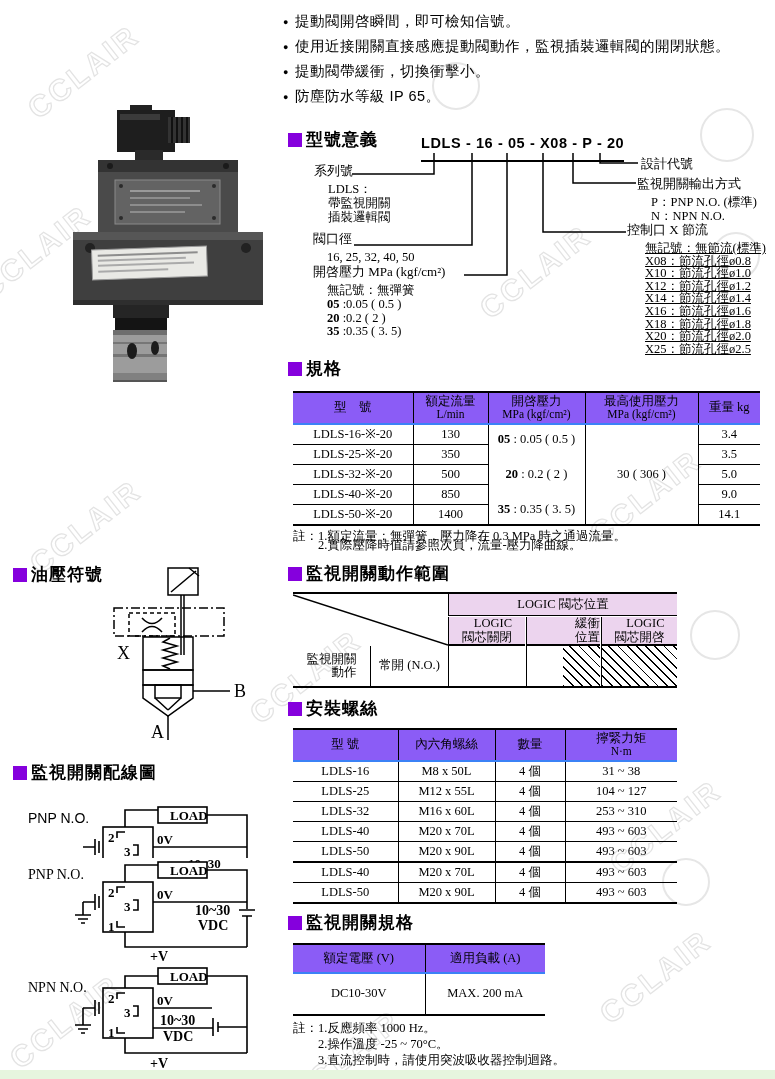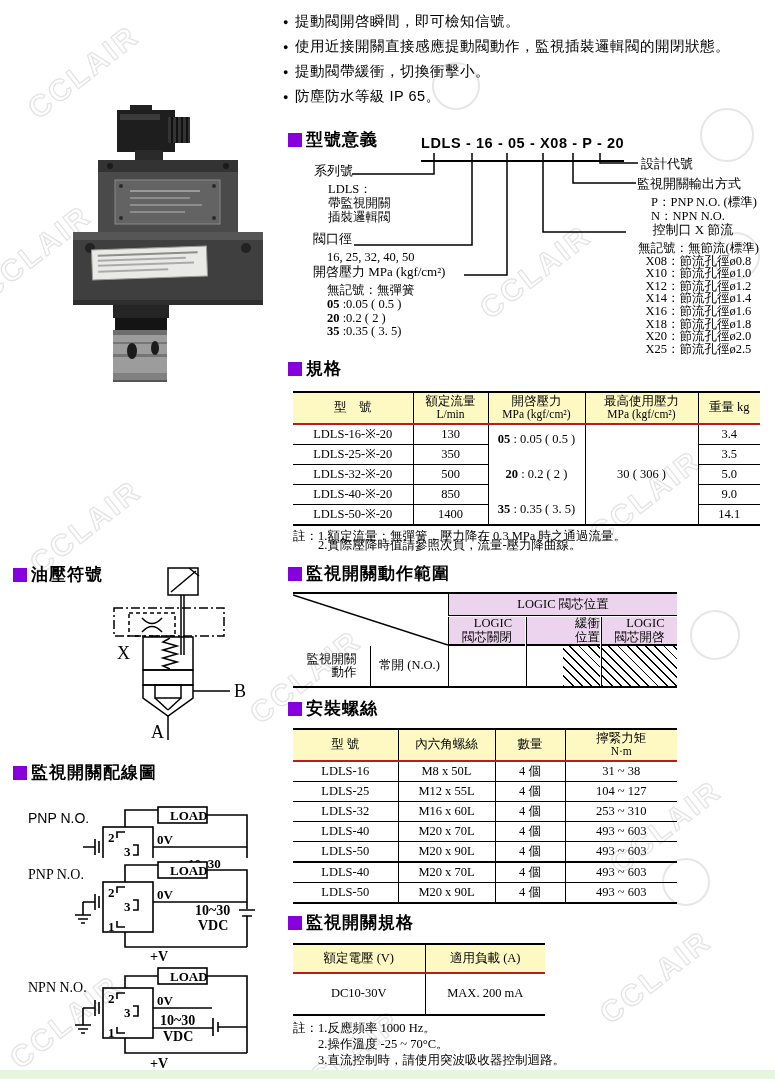--- a/index.html
+++ b/index.html
@@ -23,21 +23,21 @@
   .mm-code{position:absolute;left:421px;top:135px;font:bold 14.5px "Liberation Sans",sans-serif;
            letter-spacing:.6px;border-bottom:2.5px solid #000;padding-bottom:9px;white-space:nowrap;}
   .mm-t{font-size:13px;white-space:nowrap;}
   .mm-lines{font-size:12.5px;line-height:13.8px;margin:3px 0 0 14px;white-space:nowrap;}
   .mm-lines b{font-weight:bold;}
   
   table.dt{border-collapse:collapse;table-layout:fixed;font-family:"Liberation Serif",serif;
            font-size:12.5px;border-top:2px solid #000;border-bottom:2px solid #000;}
   table.dt th,table.dt td{border-left:1.4px solid #000;text-align:center;padding:0;line-height:13.5px;}
   table.dt th:first-child,table.dt td:first-child{border-left:none;}
-  table.dt th{background:#fef9c3;font-weight:normal;height:30px;border-bottom:2px solid #b91c1c;}
+  table.dt th{background:#8b5cf6;font-weight:normal;height:30px;border-bottom:2px solid #3b82f6;}
   table.dt td{height:19px;border-bottom:1px solid #000;}
   table.dt tr:last-child td{border-bottom:none;}
   .unit{font-size:11.5px;}
   .press-cell{display:flex;flex-direction:column;justify-content:space-between;height:84px;padding:5px 0;}
   
   .ar{position:absolute;left:293px;top:592px;width:384px;height:92px;border-top:2px solid #000;
       border-bottom:2px solid #000;font-family:"Liberation Serif",serif;font-size:12.5px;}
   .ar-cell{position:absolute;display:flex;align-items:center;justify-content:center;text-align:right;
            line-height:13.5px;box-sizing:border-box;}
   .hdrbg{background:#ecd4ee;}
@@ -171,23 +171,23 @@
   <div class="abs serif mm-t" style="left:641px;top:155px;">設計代號</div>
 
   <div class="abs serif" style="left:637px;top:175px;">
     <div class="mm-t">監視開關輸出方式</div>
     <div class="mm-lines">
       <div>P：PNP N.O. (標準)</div>
       <div>N：NPN N.O.</div>
     </div>
   </div>
 
-  <div class="abs serif" style="left:627px;top:221px;text-align:center;">
+  <div class="abs serif" style="left:627px;top:221px;">
     <div class="mm-t">控制口 X 節流</div>
-    <div class="mm-lines" style="line-height:12.6px;margin-left:11px;">
+    <div class="mm-lines" style="line-height:12.6px;margin-left:18px;text-decoration:underline;">
       <div>無記號：無節流(標準)</div>
       <div>X08：節流孔徑ø0.8</div>
       <div>X10：節流孔徑ø1.0</div>
       <div>X12：節流孔徑ø1.2</div>
       <div>X14：節流孔徑ø1.4</div>
       <div>X16：節流孔徑ø1.6</div>
       <div>X18：節流孔徑ø1.8</div>
       <div>X20：節流孔徑ø2.0</div>
       <div>X25：節流孔徑ø2.5</div>
     </div>

